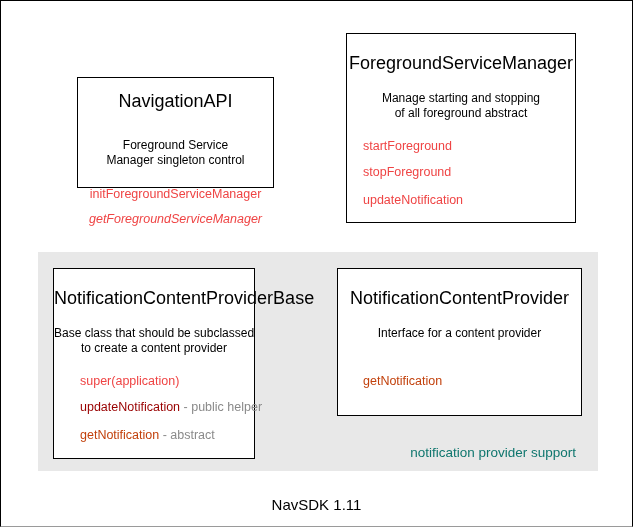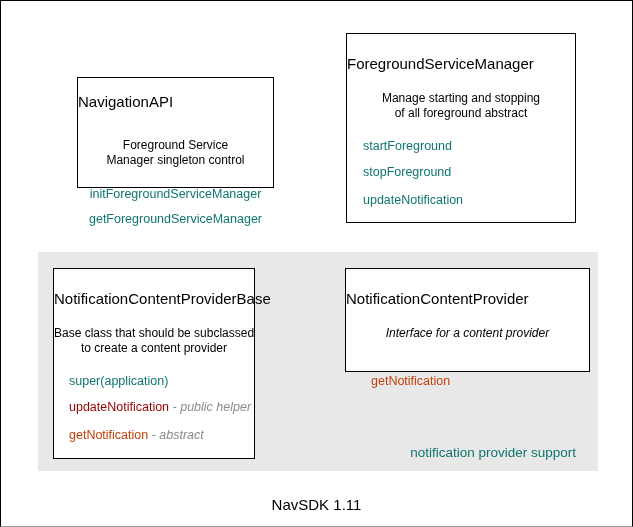--- a/index.html
+++ b/index.html
@@ -29,70 +29,70 @@
     color: #0f766e;
     white-space: nowrap;
   }
   .box {
     position: absolute;
     background: #ffffff;
     border: 1.5px solid #000000;
     box-sizing: border-box;
   }
   .box-title {
-    font-size: 15px;
+    font-size: 18px;
     line-height: 17px;
-    text-align: left;
+    text-align: center;
     white-space: nowrap;
   }
   .box-desc {
     font-size: 12px;
     line-height: 15px;
     text-align: center;
     white-space: nowrap;
   }
   .method {
     font-size: 12.5px;
     line-height: 13px;
     white-space: nowrap;
   }
-  .method .suffix { color: #8a8a8a; font-style: italic; }
-  [data-color="green"] { color: #0f766e; text-align: center; }
+  .method .suffix { color: #8a8a8a; }
+  [data-color="green"] { color: #ef4444; text-align: center; }
   [data-color="red"]   { color: #990000; }
   [data-color="blue"]  { color: #c2410c; }
 
   
   .box-navigation-api { left: 76px; top: 76px; width: 197px; height: 111px; text-align: center; }
   .box-navigation-api .box-title { margin-top: 15px; }
   .box-navigation-api .box-desc  { margin-top: 28px; }
   .box-navigation-api .m0 { margin-top: 20px; }
-  .box-navigation-api .m1 { margin-top: 12px; }
+  .box-navigation-api .m1 { margin-top: 12px; font-style: italic; }
 
   
   .box-foreground-service-manager { left: 345px; top: 32px; width: 230px; height: 190px; }
   .box-foreground-service-manager .box-title { margin-top: 21px; }
   .box-foreground-service-manager .box-desc  { margin-top: 19px; }
   .box-foreground-service-manager .method { padding-left: 16px; text-align: left; }
   .box-foreground-service-manager .m0 { margin-top: 19px; }
   .box-foreground-service-manager .m1 { margin-top: 12.5px; }
   .box-foreground-service-manager .m2 { margin-top: 15px; }
 
   
   .box-notification-content-provider-base { left: 52px; top: 267px; width: 202px; height: 191px; }
   .box-notification-content-provider-base .box-title { margin-top: 21px; }
   .box-notification-content-provider-base .box-desc  { margin-top: 19px; }
-  .box-notification-content-provider-base .method { padding-left: 15px; text-align: left; }
+  .box-notification-content-provider-base .method { padding-left: 26px; text-align: left; }
   .box-notification-content-provider-base .m0 { margin-top: 19px; }
   .box-notification-content-provider-base .m1 { margin-top: 12.5px; }
   .box-notification-content-provider-base .m2 { margin-top: 15px; }
 
   
-  .box-notification-content-provider { left: 344px; top: 267px; width: 245px; height: 104px; }
+  .box-notification-content-provider { left: 336px; top: 267px; width: 245px; height: 148px; }
   .box-notification-content-provider .box-title { margin-top: 21px; }
-  .box-notification-content-provider .box-desc  { margin-top: 19px; font-style: italic; }
+  .box-notification-content-provider .box-desc  { margin-top: 19px; }
   .box-notification-content-provider .method { padding-left: 25px; text-align: left; }
   .box-notification-content-provider .m0 { margin-top: 34px; }
 
   .caption {
     position: absolute;
     left: 0; top: 495px;
     width: 100%;
     text-align: center;
     font-size: 15px;
     color: #000000;

